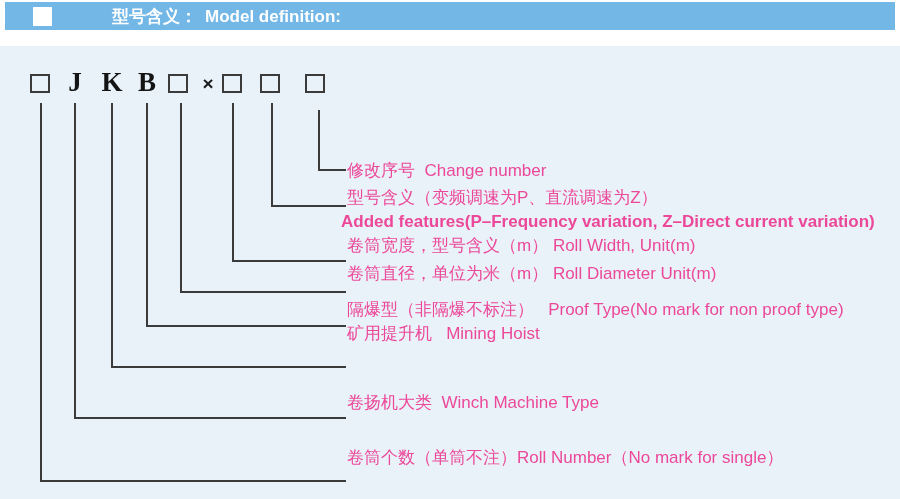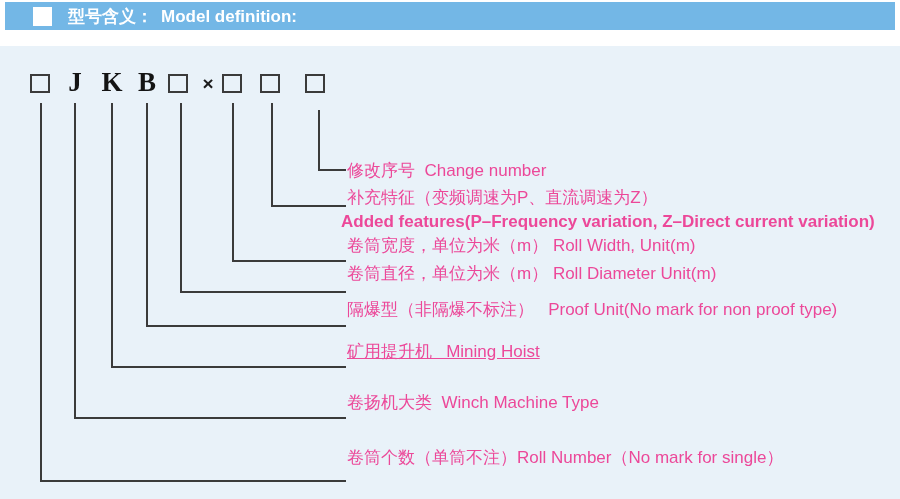--- a/index.html
+++ b/index.html
@@ -4,21 +4,21 @@
 <style>
   html,body{margin:0;padding:0;}
   body{
     width:900px;height:499px;position:relative;overflow:hidden;
     background:#ffffff;
     font-family:"Liberation Sans","DejaVu Sans",sans-serif;
   }
   
   .header-bar{
     position:absolute;left:5px;top:2px;width:890px;height:28px;
-    background:#73b7e6;display:flex;align-items:center;
+    background:#73b7e6;display:flex;align-items:center;gap:44px;
   }
   .header-bullet{
     width:19px;height:19px;background:#ffffff;margin-left:28px;flex:0 0 auto;
   }
   .header-title{
     color:#ffffff;font-weight:bold;font-size:17px;margin-left:16px;white-space:pre;
   }
   .header-title .en{margin-left:8px;}
   
   .content{
@@ -89,22 +89,22 @@
   <div class="vl" style="left:232px;top:103px;height:159px"></div>
   <div class="hl" style="left:232px;top:260px;width:114px"></div>
 
   <div class="vl" style="left:271px;top:103px;height:104px"></div>
   <div class="hl" style="left:271px;top:205px;width:75px"></div>
 
   <div class="vl" style="left:318px;top:110px;height:61px"></div>
   <div class="hl" style="left:318px;top:169px;width:28px"></div>
 
   <div class="lbl" style="top:161px;">修改序号  Change number</div>
-  <div class="lbl" style="top:188px;">补充特征（变频调速为P、直流调速为Z）</div>
+  <div class="lbl" style="top:188px;">型号含义（变频调速为P、直流调速为Z）</div>
   <div class="lbl" style="top:212px;left:341px;font-weight:bold;">Added features(P–Frequency variation, Z–Direct current variation)</div>
-  <div class="lbl" style="top:236px;">卷筒宽度，单位为米（m） Roll Width, Unit(m)</div>
+  <div class="lbl" style="top:236px;">卷筒宽度，型号含义（m） Roll Width, Unit(m)</div>
   <div class="lbl" style="top:264px;">卷筒直径，单位为米（m） Roll Diameter Unit(m)</div>
-  <div class="lbl" style="top:300px;">隔爆型（非隔爆不标注）   Proof Unit(No mark for non proof type)</div>
-  <div class="lbl" style="top:342px;text-decoration:underline;">矿用提升机   Mining Hoist</div>
+  <div class="lbl" style="top:300px;">隔爆型（非隔爆不标注）   Proof Type(No mark for non proof type)</div>
+  <div class="lbl" style="top:324px;">矿用提升机   Mining Hoist</div>
   <div class="lbl" style="top:393px;text-align:right;">卷扬机大类  Winch Machine Type</div>
   <div class="lbl" style="top:448px;">卷筒个数（单筒不注）Roll Number（No mark for single）</div>
 
 </div>
 
 </body></html>

